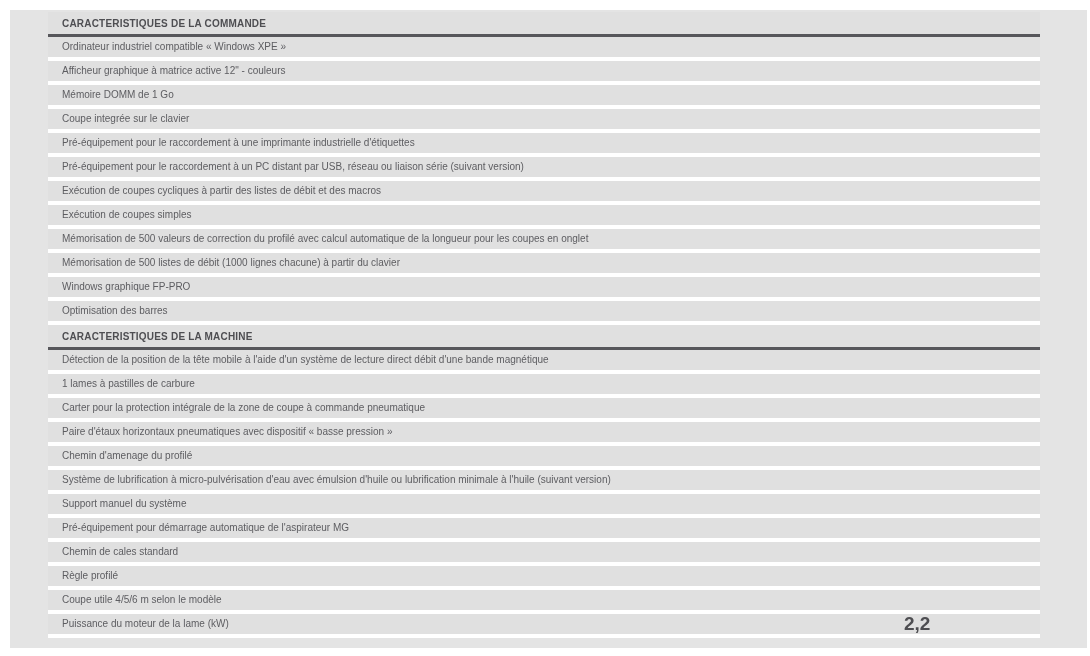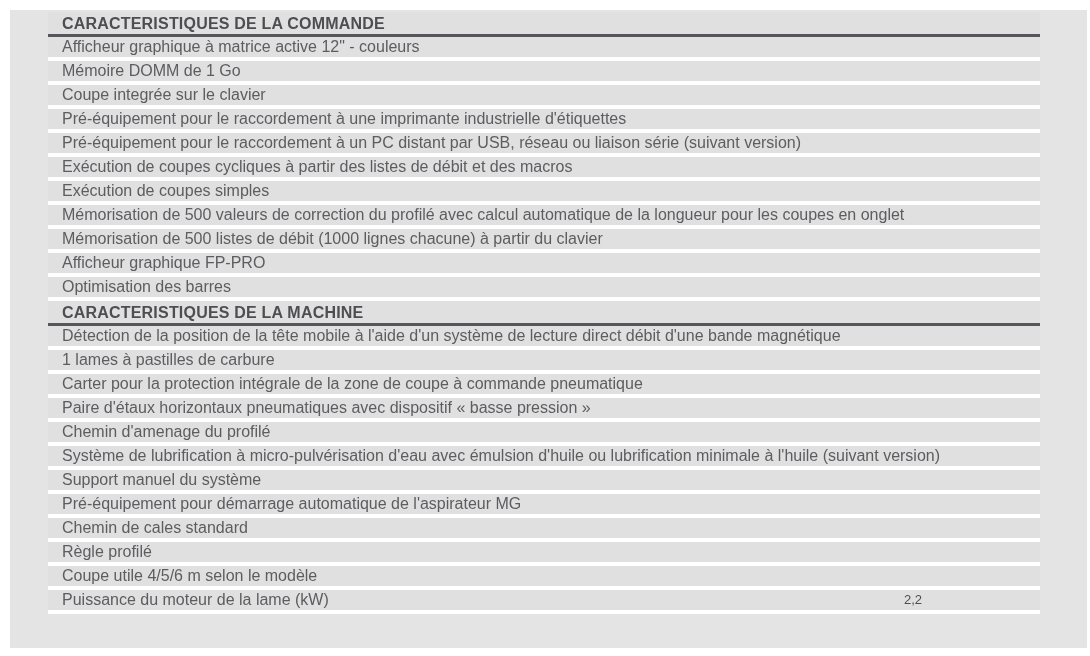--- a/index.html
+++ b/index.html
@@ -35,21 +35,21 @@
     position: relative;
     height: 20px;
     border-bottom: 4.4px solid #ffffff;
     background: var(--bar-gray, #e0e0e0);
   }
   .bar .txt {
     position: absolute;
     left: 14px;
     top: 0;
     line-height: 20px;
-    font-size: 16px;
+    font-size: 10px;
     color: var(--text-gray, #5d5d61);
     white-space: nowrap;
   }
   .header-bar {
     height: 22px;
     border-bottom: none;
     background: var(--bar-gray, #e0e0e0);
   }
   .header-bar .txt {
     line-height: 23px;
@@ -59,38 +59,41 @@
   }
   .rule {
     height: 3px;
     background: var(--rule-dark, #57575b);
   }
   .value {
     position: absolute;
     left: 856px;
     top: 0;
     line-height: 20px;
-    font-size: 13px;
-    font-weight: normal;
+    font-size: 19px;
+    font-weight: bold;
     color: var(--header-text, #4e4e52);
     white-space: nowrap;
   }
 </style>
 </head>
 <body>
 
 <div class="canvas">
   <div class="sheet">
     <div class="rows">
 
       <div class="bar header-bar">
         <span class="txt">CARACTERISTIQUES DE LA COMMANDE</span>
       </div>
       <div class="rule"></div>
 
+      <div class="bar">
+          <span class="txt">Ordinateur industriel compatible « Windows XPE »</span>
+        </div>
       <div class="bar">
           <span class="txt">Afficheur graphique à matrice active 12" - couleurs</span>
         </div>
       <div class="bar">
           <span class="txt">Mémoire DOMM de 1 Go</span>
         </div>
       <div class="bar">
           <span class="txt">Coupe integrée sur le clavier</span>
         </div>
       <div class="bar">
@@ -105,21 +108,21 @@
       <div class="bar">
           <span class="txt">Exécution de coupes simples</span>
         </div>
       <div class="bar">
           <span class="txt">Mémorisation de 500 valeurs de correction du profilé avec calcul automatique de la longueur pour les coupes en onglet</span>
         </div>
       <div class="bar">
           <span class="txt">Mémorisation de 500 listes de débit (1000 lignes chacune) à partir du clavier</span>
         </div>
       <div class="bar">
-          <span class="txt">Afficheur graphique FP-PRO</span>
+          <span class="txt">Windows graphique FP-PRO</span>
         </div>
       <div class="bar">
           <span class="txt">Optimisation des barres</span>
         </div>
 
       <div class="bar header-bar">
         <span class="txt">CARACTERISTIQUES DE LA MACHINE</span>
       </div>
       <div class="rule"></div>
 

